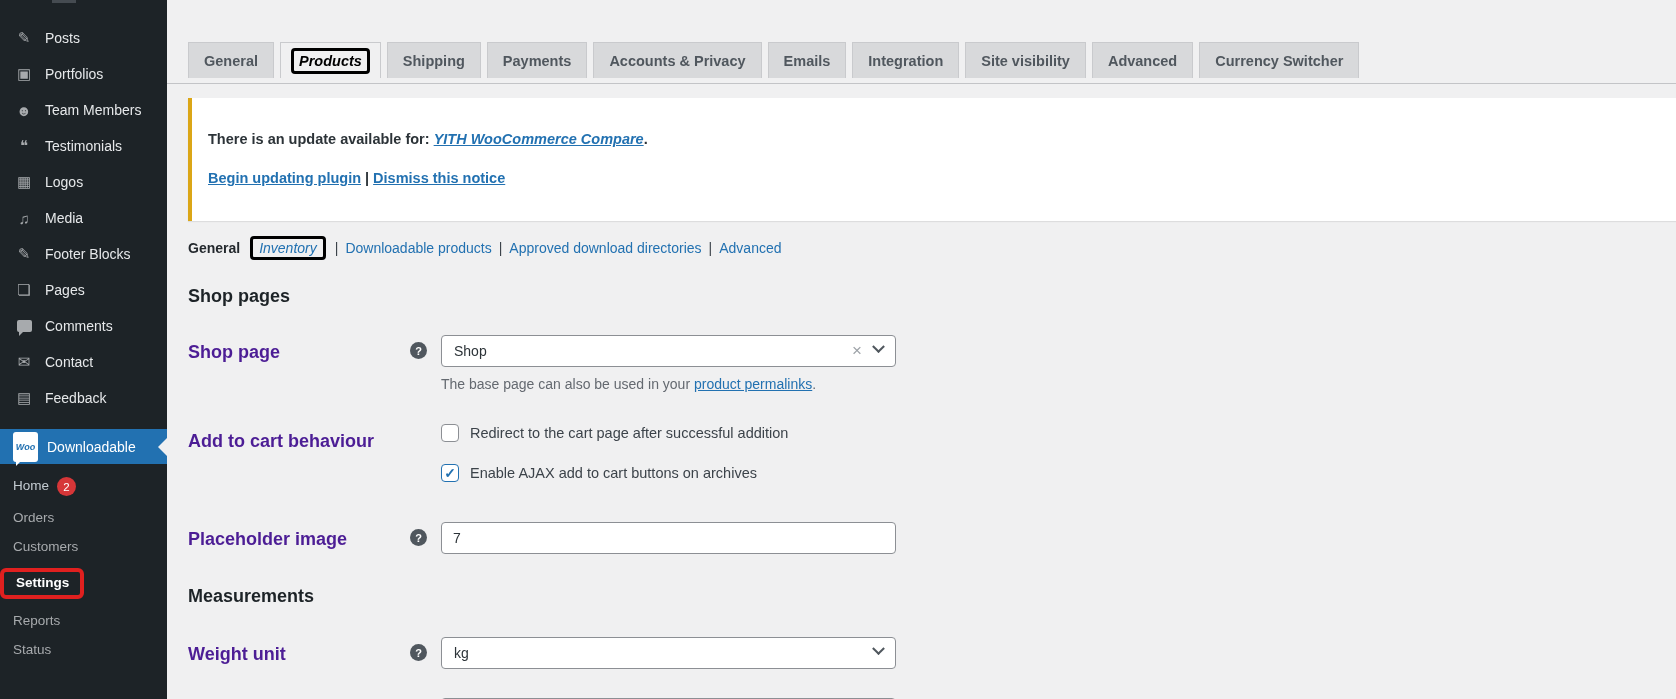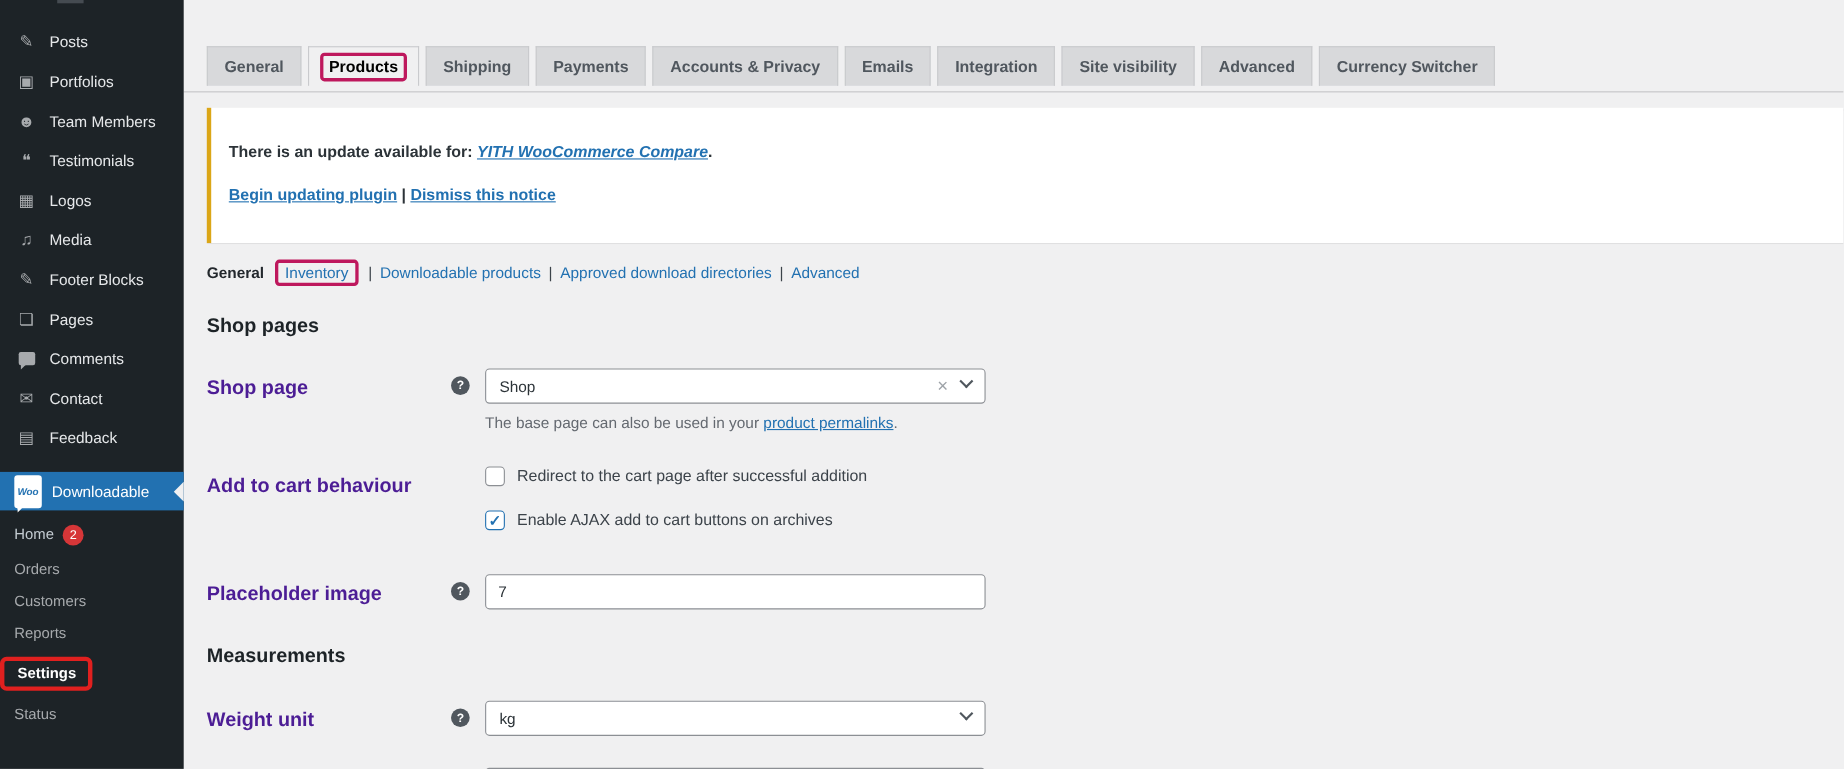--- a/index.html
+++ b/index.html
@@ -20,21 +20,21 @@
   .wc-logo i { font-style:italic; font-weight:bold; font-size:9px; color:#2271b1; }
   .wc-logo::after { content:""; position:absolute; left:3px; bottom:-4px; border:3px solid transparent; border-top-color:#fff; border-left-color:#fff; }
   .wc-arrow { position:absolute; right:0; top:50%; margin-top:-9px; width:0; height:0; border:9px solid transparent; border-right:9px solid #f0f0f1; }
   .submenu { padding:6px 0 0 0; }
   .smi { display:block; padding:7px 0 7px 13px; color:#a7aaad; font-size:13.5px; cursor:pointer; text-decoration:none; }
   .smi.first { color:#c3cbd1; }
   .smi .rb-settings { color:#fff; font-weight:bold; }
   .badge { display:inline-flex; align-items:center; justify-content:center; width:19px; height:19px; border-radius:50%; background:#d63638; color:#fff; font-size:11.5px; margin-left:8px; vertical-align:middle; }
 
   
-  .rb { border:3px solid #be185d; border-radius:4px; }
+  .rb { border:3px solid #000000; border-radius:4px;font-style:italic; }
   .rb-tab { display:inline-block; padding:2px 5px; margin:-2px -5px; }
   .rb-inline { display:inline-block; padding:1px 6px; margin:0 2px; }
   .rb-settings { display:inline-block; border:4px solid #e0201f; border-radius:6px; padding:3px 11px 5px 12px; margin-left:-13px; }
 
   
   .main { position:absolute; left:167px; top:12px; right:0; height:699px; background:#f0f0f1; }
   .tabs { display:flex; gap:6px; padding:30px 0 0 21px; position:relative; z-index:2; }
   .tab { display:inline-flex; align-items:center; height:36px; padding:0 15px; background:#d8d9db; border:1px solid #c9cacd; border-bottom:none; color:#50575e; font-weight:600; font-size:14.5px; text-decoration:none; cursor:pointer; white-space:nowrap; }
   .tab.active { background:#f0f0f1; color:#000; margin-bottom:-1px; }
   .tabs-rule { position:relative; z-index:1; border-top:1px solid #c3c4c7; margin-top:5px; }
@@ -127,24 +127,24 @@
       <span class="mi-lb">Downloadable</span>
       <span class="wc-arrow"></span>
     </div>
 
     <div class="submenu">
       <a class="smi first">
         <span>Home</span><span class="badge">2</span>
       </a>
       <a class="smi">Orders</a>
       <a class="smi">Customers</a>
-      <a class="smi">Reports</a>
       <a class="smi">
         <span class="rb-settings">Settings</span>
       </a>
+      <a class="smi">Reports</a>
       <a class="smi">Status</a>
     </div>
   </div>
 </div>
 
 <div class="main">
   <div class="tabs">
     <a class="tab">General</a>
     <a class="tab active">
         <span class="rb rb-tab"><span>Products</span></span>

